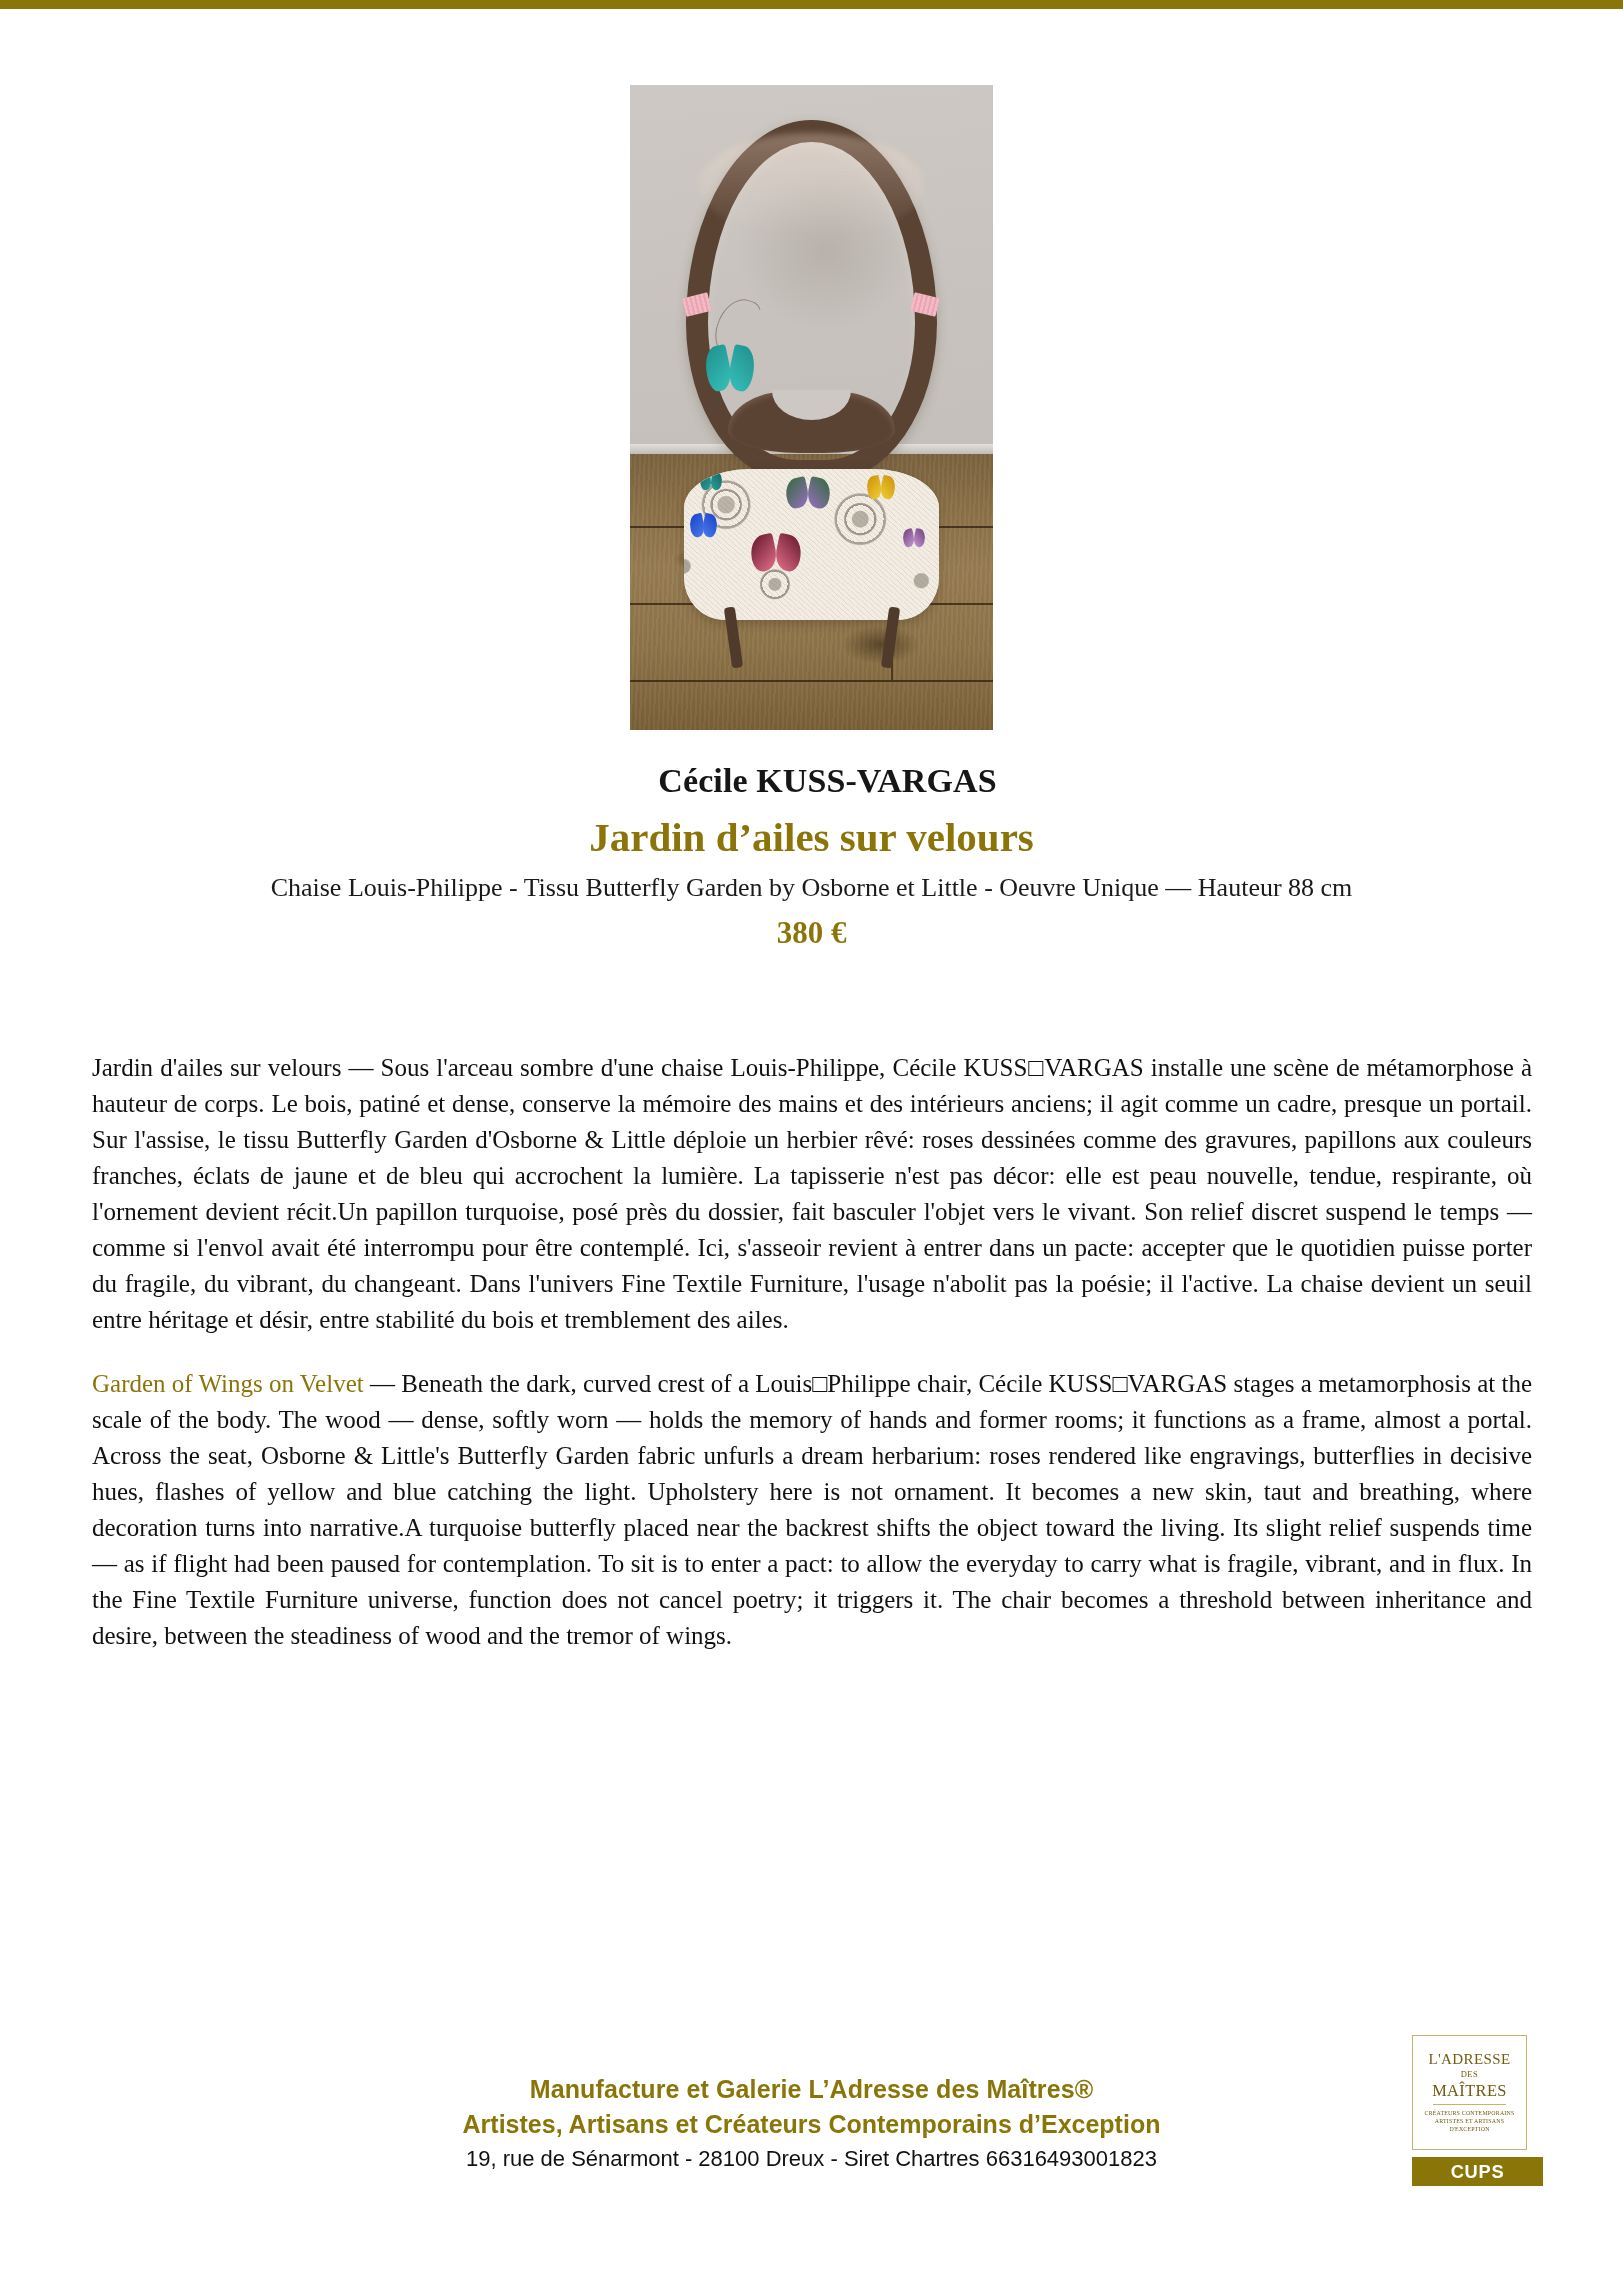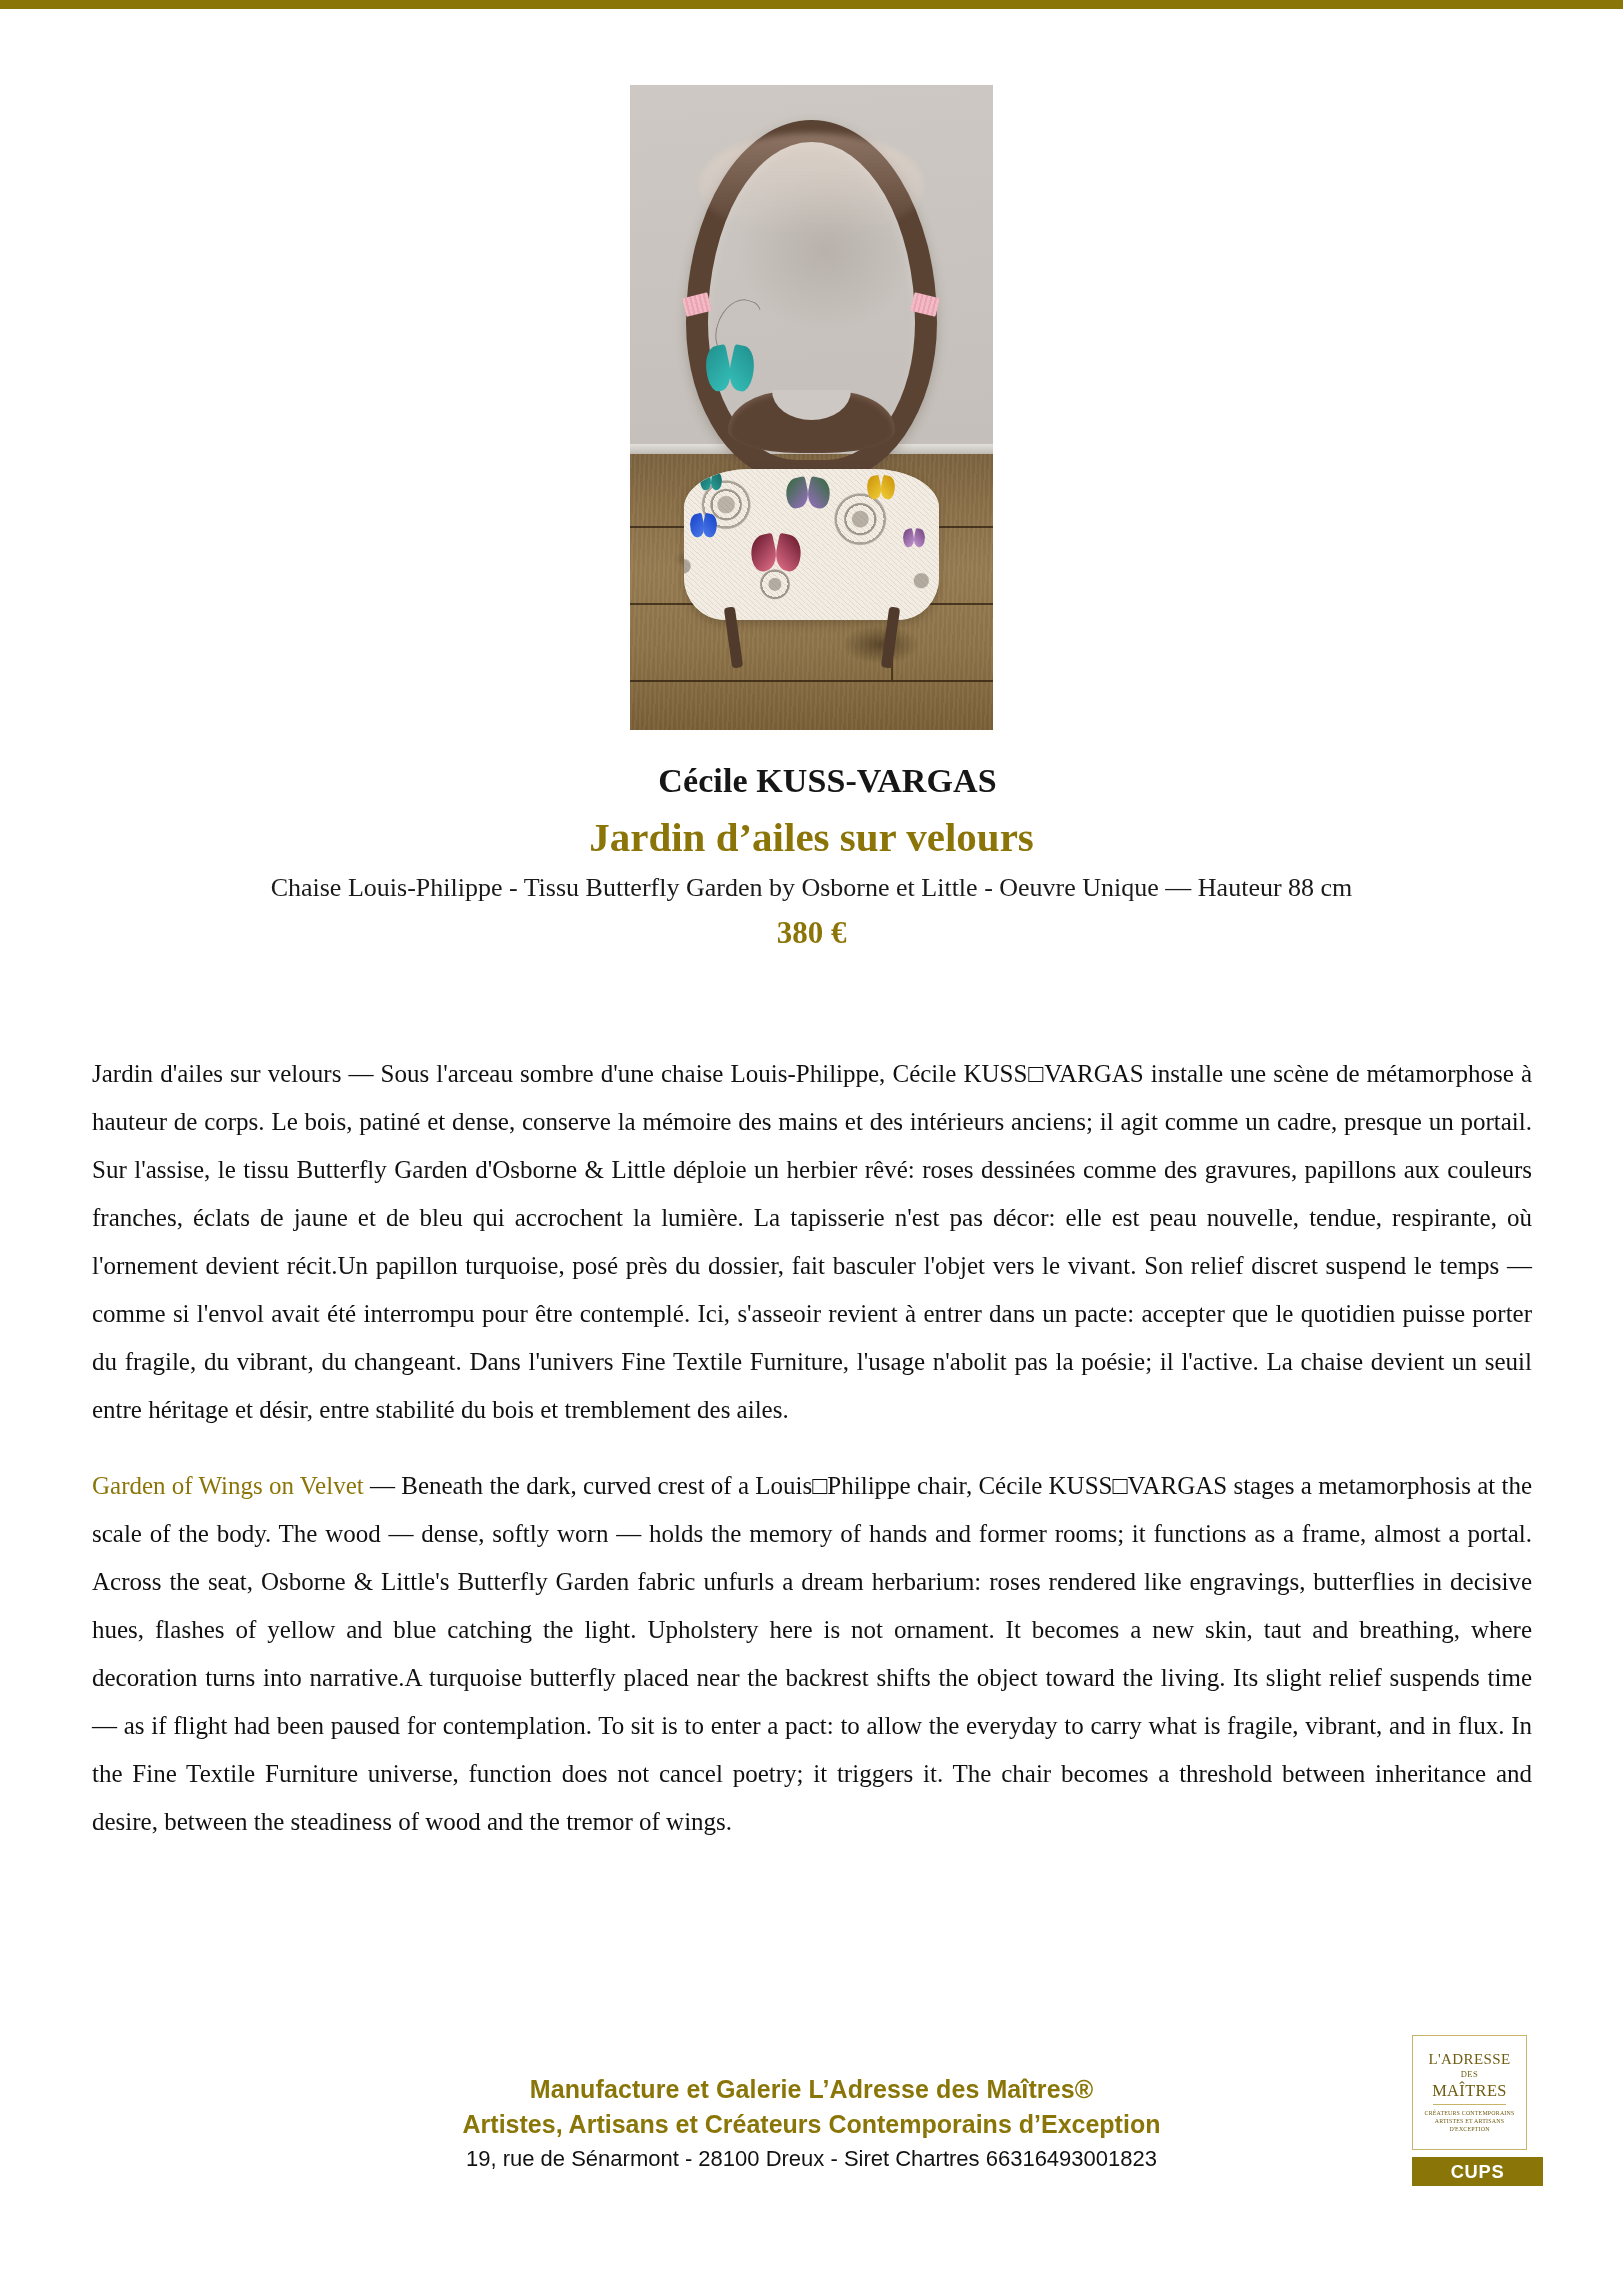--- a/index.html
+++ b/index.html
@@ -186,21 +186,21 @@
   }
 
   
   .body-col{
     position:absolute;
     left:92px; top:1050px; width:1440px;
   }
   .para{
     font-family:"Liberation Serif", serif;
     font-size:25px;
-    line-height:48px;
+    line-height:36px;
     color:#111111;
     text-align:justify;
     text-justify:inter-word;
     margin:0 0 27.5px 0;
   }
   .lead-gold{ color:#8c7508; }
 
   
   .footer{
     position:absolute;

